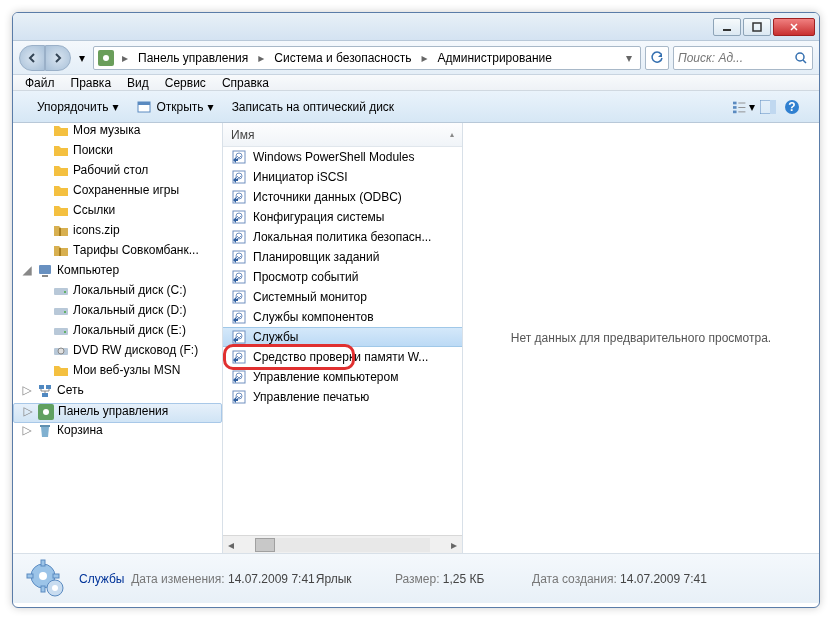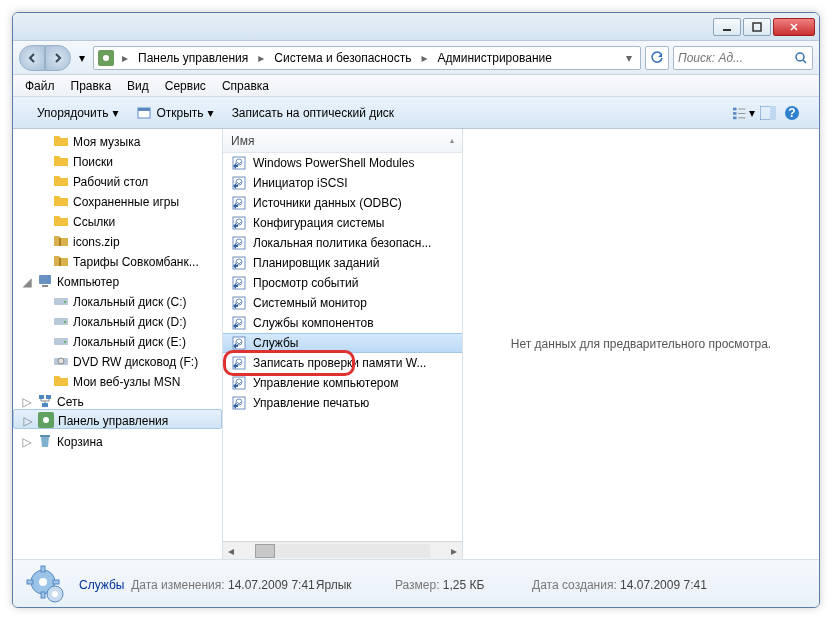--- a/index.html
+++ b/index.html
@@ -23,33 +23,33 @@
 
 .addrbar { flex: 1; height: 24px; border: 1px solid #a8b8c8; background: #fff; display: flex; align-items: center; padding: 0 4px; gap: 4px; border-radius: 2px; }
 .addr-icon { width: 16px; height: 16px; }
 .crumb { color: #000; cursor: pointer; padding: 0 2px; }
 .chev { color: #666; padding: 0 4px; }
 .refresh { width: 24px; height: 24px; border: 1px solid #a8b8c8; background: #fff; display: flex; align-items: center; justify-content: center; cursor: pointer; border-radius: 2px; }
 .searchbox { width: 140px; height: 24px; border: 1px solid #a8b8c8; background: #fff; display: flex; align-items: center; padding: 0 4px; border-radius: 2px; }
 .searchbox input { border: none; outline: none; flex: 1; font-style: italic; color: #a16207; width: 100px; }
 
 
-.menubar { height: 22px; background: linear-gradient(#f8fafc,#eef2f6); border-bottom: 1px solid #d0d8e0; display: flex; align-items: center; padding: 0 4px; }
+.menubar { height: 16px; background: linear-gradient(#f8fafc,#eef2f6); border-bottom: 1px solid #d0d8e0; display: flex; align-items: center; padding: 0 4px; }
 .menuitem { padding: 2px 8px; cursor: pointer; }
 
 
 .toolbar { height: 32px; background: linear-gradient(#eaf3fb,#d6e7f5); border-bottom: 1px solid #b8c8d8; display: flex; align-items: center; padding: 0 16px; gap: 2px; }
 .tbtn { padding: 4px 8px; cursor: pointer; display: flex; align-items: center; gap: 4px; border-radius: 2px; }
 .toolbar .spacer { flex: 1; }
 .tbtn-icon { width: 22px; height: 22px; display: flex; align-items: center; justify-content: center; cursor: pointer; border-radius: 2px; }
 
 
 .body { display: flex; height: 430px; }
 .sidebar { width: 210px; border-right: 1px solid #d8e0e8; overflow-y: auto; overflow-x: hidden; background: #fff; }
-.tree-item { display: flex; align-items: flex-end; height: 20px; padding-left: 28px; gap: 4px; cursor: pointer; white-space: nowrap; }
+.tree-item { display: flex; align-items: flex-start; height: 20px; padding-left: 28px; gap: 4px; cursor: pointer; white-space: nowrap; }
 .tree-item.l0 { padding-left: 8px; }
 .tree-item.l1 { padding-left: 24px; }
 .tree-item.sel { background: linear-gradient(#e6f0fa,#d0e4f5); border: 1px solid #a8c8e8; border-radius: 2px; }
 .ticon { width: 16px; height: 16px; flex-shrink: 0; }
 .expand { width: 12px; color: #888; text-align: center; }
 
 .filepane { width: 240px; display: flex; flex-direction: column; border-right: 1px solid #d8e0e8; }
 .colhdr { height: 24px; border-bottom: 1px solid #e0e6ec; display: flex; align-items: center; padding-left: 8px; color: #444; background: linear-gradient(#fdfdfe,#f0f4f8); }
 .colhdr .arrow { margin-left: auto; margin-right: 8px; color: #888; font-size: 8px; }
 .filelist { flex: 1; overflow: hidden; position: relative; }
@@ -416,21 +416,21 @@
             <span>Службы</span>
           </div>
           <div class="highlight-box" style="top: 197px; left: 0px; width: 132px; height: 26px;"></div>
           <div class="file-item">
             <svg class="ticon" viewBox="0 0 16 16">
               <rect x="2" y="2" width="12" height="12" fill="#fff" stroke="#7090c0"></rect>
               <circle cx="8" cy="7" r="3" fill="none" stroke="#7090c0"></circle>
               <path d="M6 7l2 2 2-2" stroke="#7090c0" fill="none"></path>
               <path d="M2 11l3-3v2h2v2H5v2z" fill="#3060a0"></path>
             </svg>
-            <span>Записать проверки памяти W...</span>
+            <span>Средство проверки памяти W...</span>
           </div>
           <div class="file-item">
             <svg class="ticon" viewBox="0 0 16 16">
               <rect x="2" y="2" width="12" height="12" fill="#fff" stroke="#7090c0"></rect>
               <circle cx="8" cy="7" r="3" fill="none" stroke="#7090c0"></circle>
               <path d="M6 7l2 2 2-2" stroke="#7090c0" fill="none"></path>
               <path d="M2 11l3-3v2h2v2H5v2z" fill="#3060a0"></path>
             </svg>
             <span>Управление компьютером</span>
           </div>

